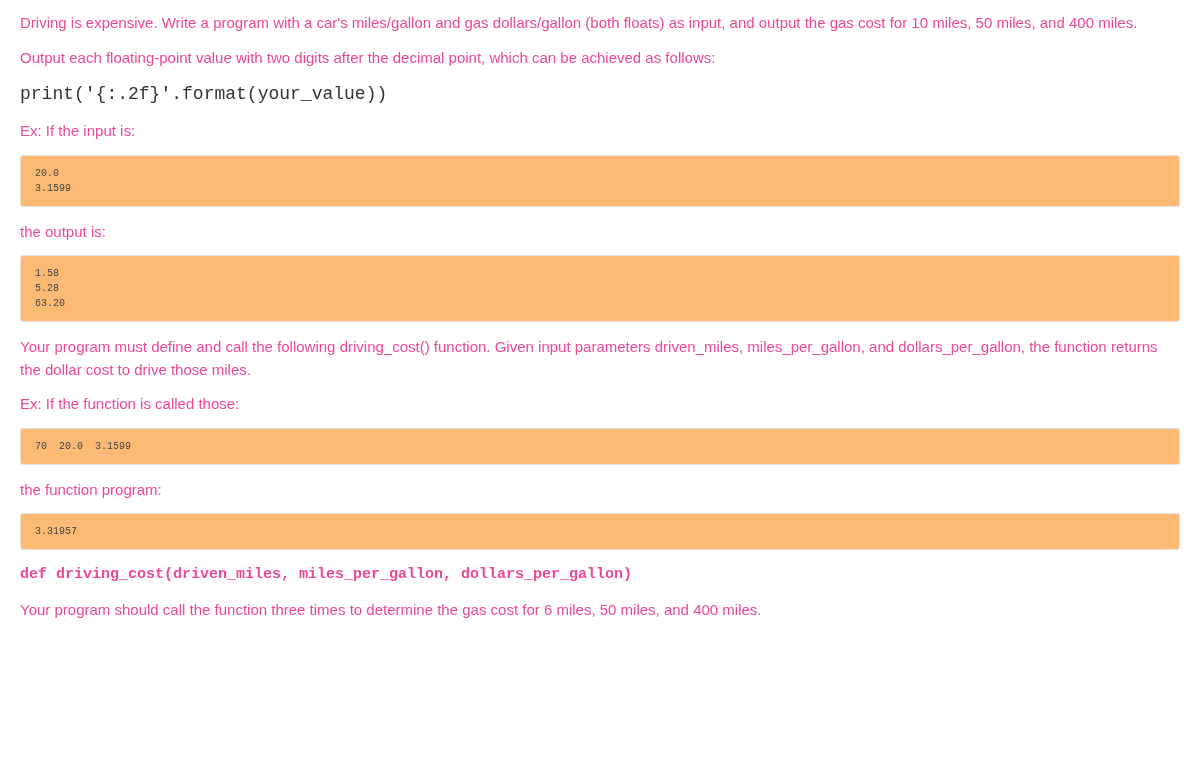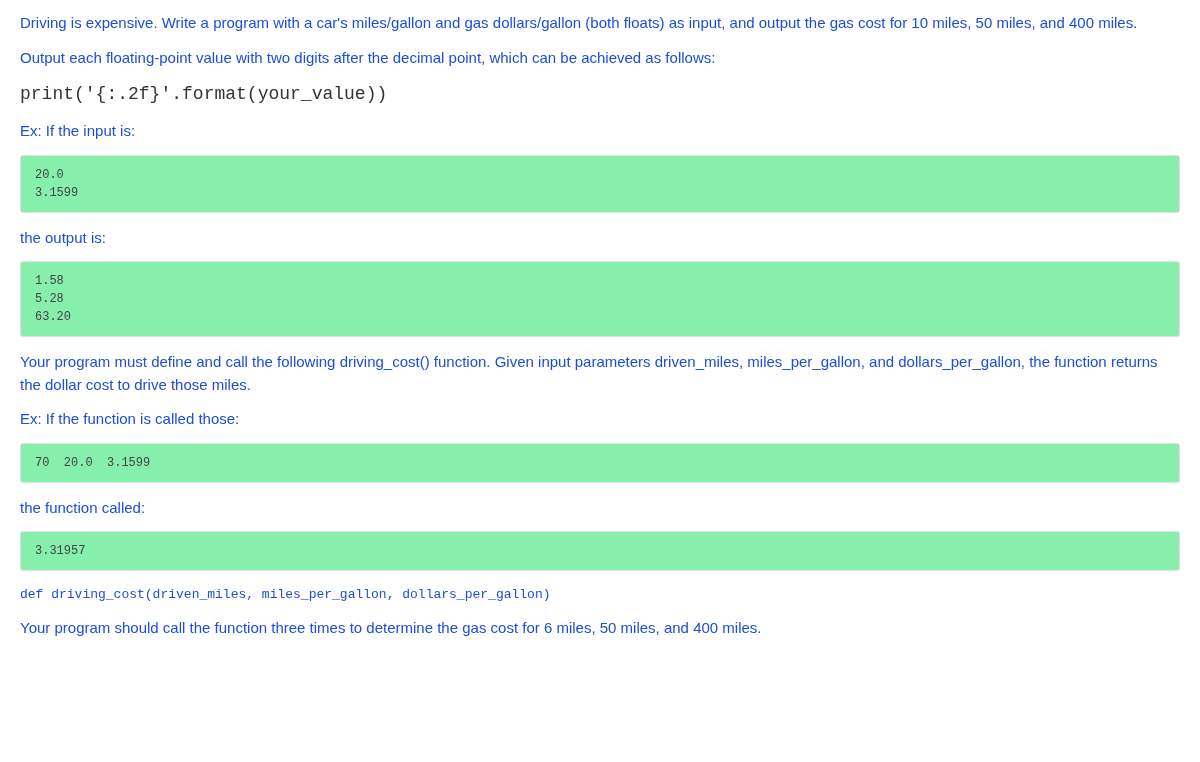--- a/index.html
+++ b/index.html
@@ -10,42 +10,42 @@
     body {
       font-family: 'Segoe UI', Arial, sans-serif;
       font-size: 15px;
       line-height: 1.5;
       color: #333;
       background: #fff;
       padding: 12px 20px;
     }
     p {
       margin-bottom: 12px;
-      color: #1d4ed8;
+      color: #ec4899;
     }
     .code-inline {
       font-family: 'Consolas', 'Courier New', monospace;
       font-size: 18px;
       color: #333;
     }
     pre {
       font-family: 'Consolas', 'Courier New', monospace;
-      font-size: 12px;
-      background: #86efac;
+      font-size: 10px;
+      background: #fdba74;
       border: 1px solid #e0e0e0;
       border-radius: 3px;
       padding: 10px 14px;
       margin-bottom: 14px;
       white-space: pre;
       color: #444;
     }
     .signature {
       font-family: 'Consolas', 'Courier New', monospace;
-      font-weight: normal;
-      font-size: 13px;
+      font-weight: bold;
+      font-size: 15px;
       margin-bottom: 12px;
       margin-top: 14px;
     }
   </style>
 </head>
 <body>
 
 <p>Driving is expensive. Write a program with a car's miles/gallon and gas dollars/gallon (both floats) as input, and output the gas cost for 10 miles, 50 miles, and 400 miles.</p>
 
 <p>Output each floating-point value with two digits after the decimal point, which can be achieved as follows:</p>
@@ -62,19 +62,19 @@
 <pre>1.58
 5.28
 63.20</pre>
 
 <p>Your program must define and call the following driving_cost() function. Given input parameters driven_miles, miles_per_gallon, and dollars_per_gallon, the function returns the dollar cost to drive those miles.</p>
 
 <p>Ex: If the function is called those:</p>
 
 <pre>70  20.0  3.1599</pre>
 
-<p>the function called:</p>
+<p>the function program:</p>
 
 <pre>3.31957</pre>
 
 <p class="signature">def driving_cost(driven_miles, miles_per_gallon, dollars_per_gallon)</p>
 
 <p>Your program should call the function three times to determine the gas cost for 6 miles, 50 miles, and 400 miles.</p>
 
 </body></html>

